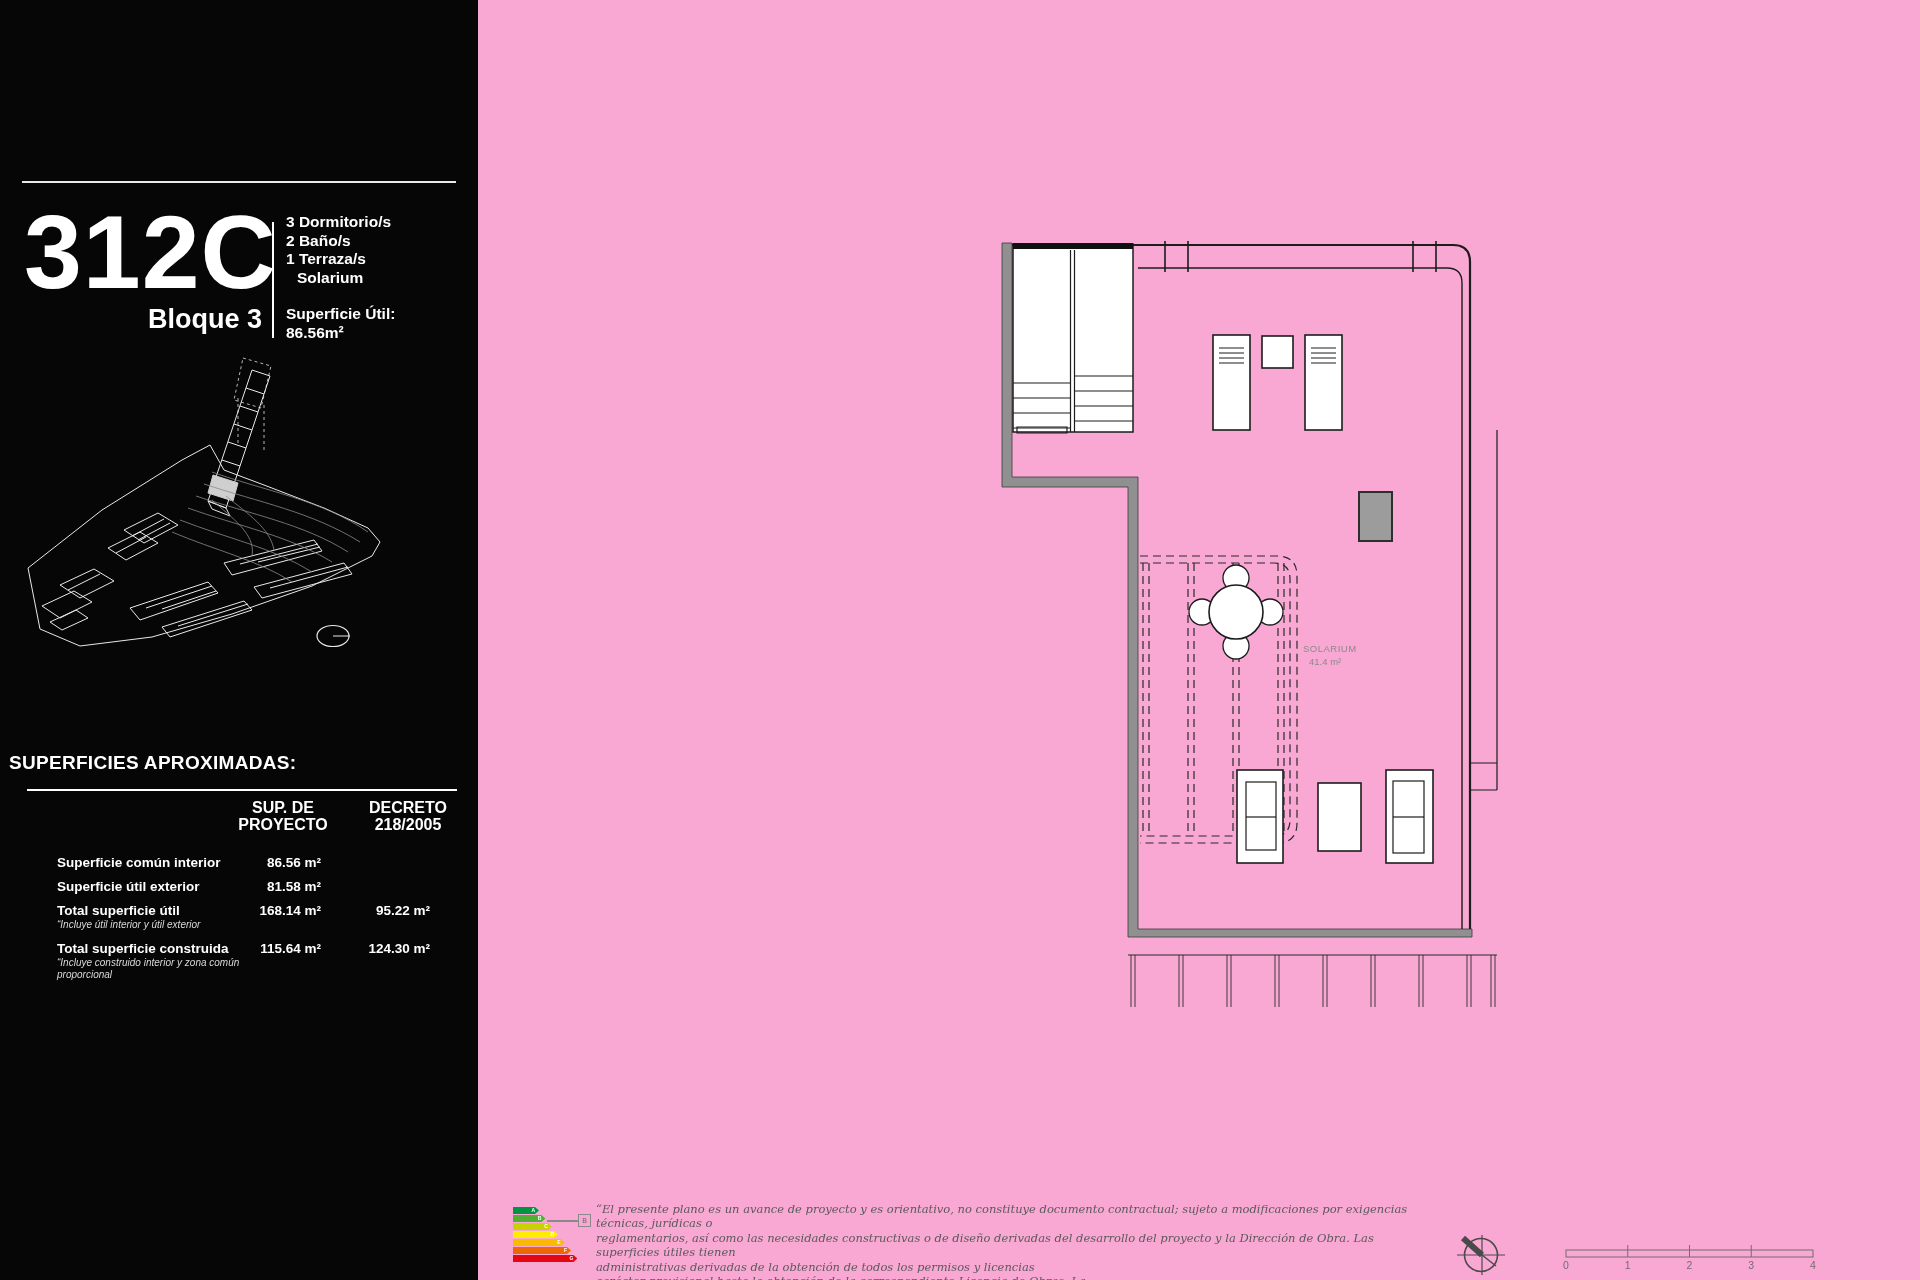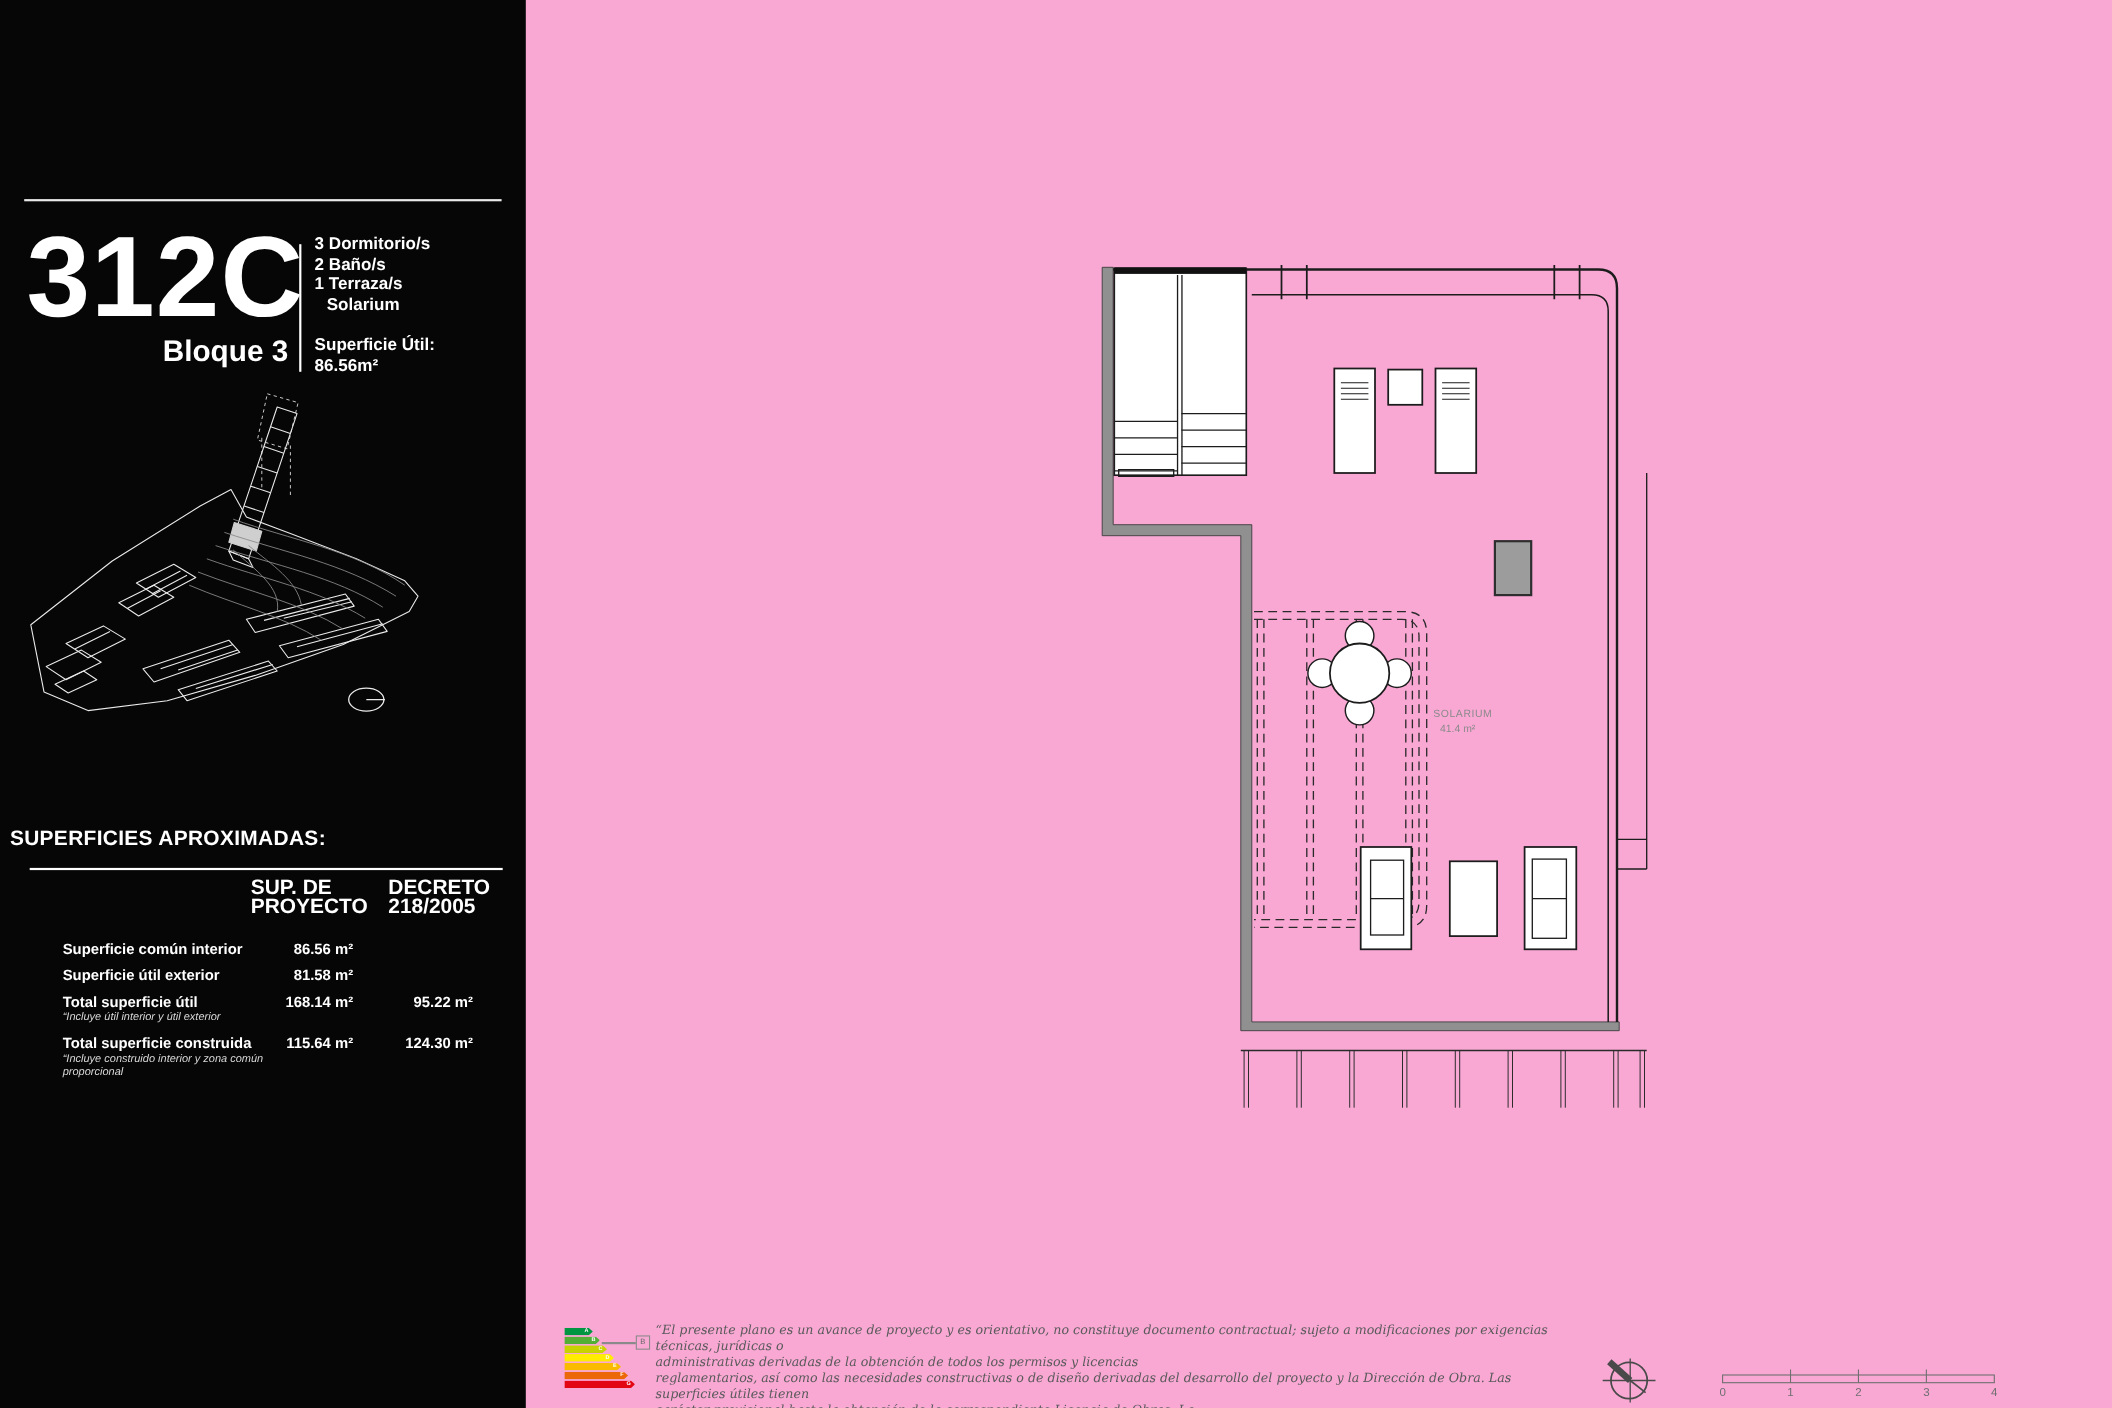--- a/index.html
+++ b/index.html
@@ -11,21 +11,21 @@
   .unit-code{position:absolute;left:24px;top:200px;font-size:104px;font-weight:bold;line-height:1;letter-spacing:1px;}
   .vdiv{position:absolute;left:272px;top:222px;width:2px;height:116px;background:#ffffff;}
   .features{position:absolute;left:286px;top:213px;font-size:15.5px;font-weight:bold;line-height:18.5px;}
   .features .feat:nth-child(4){padding-left:11px;}
   .block-label{position:absolute;left:100px;top:304px;width:162px;text-align:right;font-size:27px;font-weight:bold;}
   .su-label{position:absolute;left:286px;top:305px;font-size:15.5px;font-weight:bold;}
   .su-value{position:absolute;left:286px;top:324px;font-size:15.5px;font-weight:bold;}
   .site-svg{position:absolute;left:12px;top:350px;width:382px;height:335px;}
   .surf-title{position:absolute;left:9px;top:752px;font-size:19px;font-weight:bold;letter-spacing:.3px;}
   .hline{position:absolute;left:27px;top:789px;width:430px;height:2px;background:#ffffff;}
-  .hdr{position:absolute;top:799px;width:110px;text-align:left;font-size:19px;font-weight:bold;line-height:17px;}
+  .hdr{position:absolute;top:799px;width:110px;text-align:center;font-size:16px;font-weight:bold;line-height:17px;}
   .hdr1{left:228px;} .hdr2{left:353px;}
   .trow{position:absolute;left:57px;width:400px;}
   .trow .lbl{font-size:13.5px;font-weight:bold;}
   .trow .note{font-size:10px;font-style:italic;color:#d9d9d9;max-width:185px;line-height:11.5px;margin-top:1px;}
   .val{position:absolute;width:100px;text-align:right;font-size:13.5px;font-weight:bold;}
   .val1{left:221px;} .val2{left:330px;}
   .r1{top:855px;} .r2{top:879px;} .r3{top:903px;} .r4{top:941px;}
   
   .plan-svg{position:absolute;left:980px;top:190px;width:540px;height:840px;}
   
@@ -243,22 +243,22 @@
         <div class="ebar" style="background: rgb(227, 6, 19); width: 64.4px;">
           <span class="edot">G</span>
         </div>
       </div>
   </div>
   <div class="eline"></div>
   <div class="ebox">B</div>
 
   <div class="disclaimer">
     <div>“El presente plano es un avance de proyecto y es orientativo, no constituye documento contractual; sujeto a modificaciones por exigencias técnicas, jurídicas o</div>
+    <div>reglamentarios, así como las necesidades constructivas o de diseño derivadas del desarrollo del proyecto y la Dirección de Obra. Las superficies útiles tienen</div>
     <div>administrativas derivadas de la obtención de todos los permisos y licencias</div>
-    <div>reglamentarios, así como las necesidades constructivas o de diseño derivadas del desarrollo del proyecto y la Dirección de Obra. Las superficies útiles tienen</div>
     <div>carácter provisional hasta la obtención de la correspondiente Licencia de Obras. La</div>
 
   </div>
 
   <svg class="compass-svg" viewBox="0 0 52 54">
     <g stroke="#4a4a4a" fill="none">
       <circle cx="26" cy="29" r="16.5" stroke-width="1.6"></circle>
       <path d="M2,29 H50" stroke-width="1.2"></path>
       <path d="M27,9 V49" stroke-width="1.2"></path>
       <path d="M8,12 L27,29" stroke-width="6"></path>

